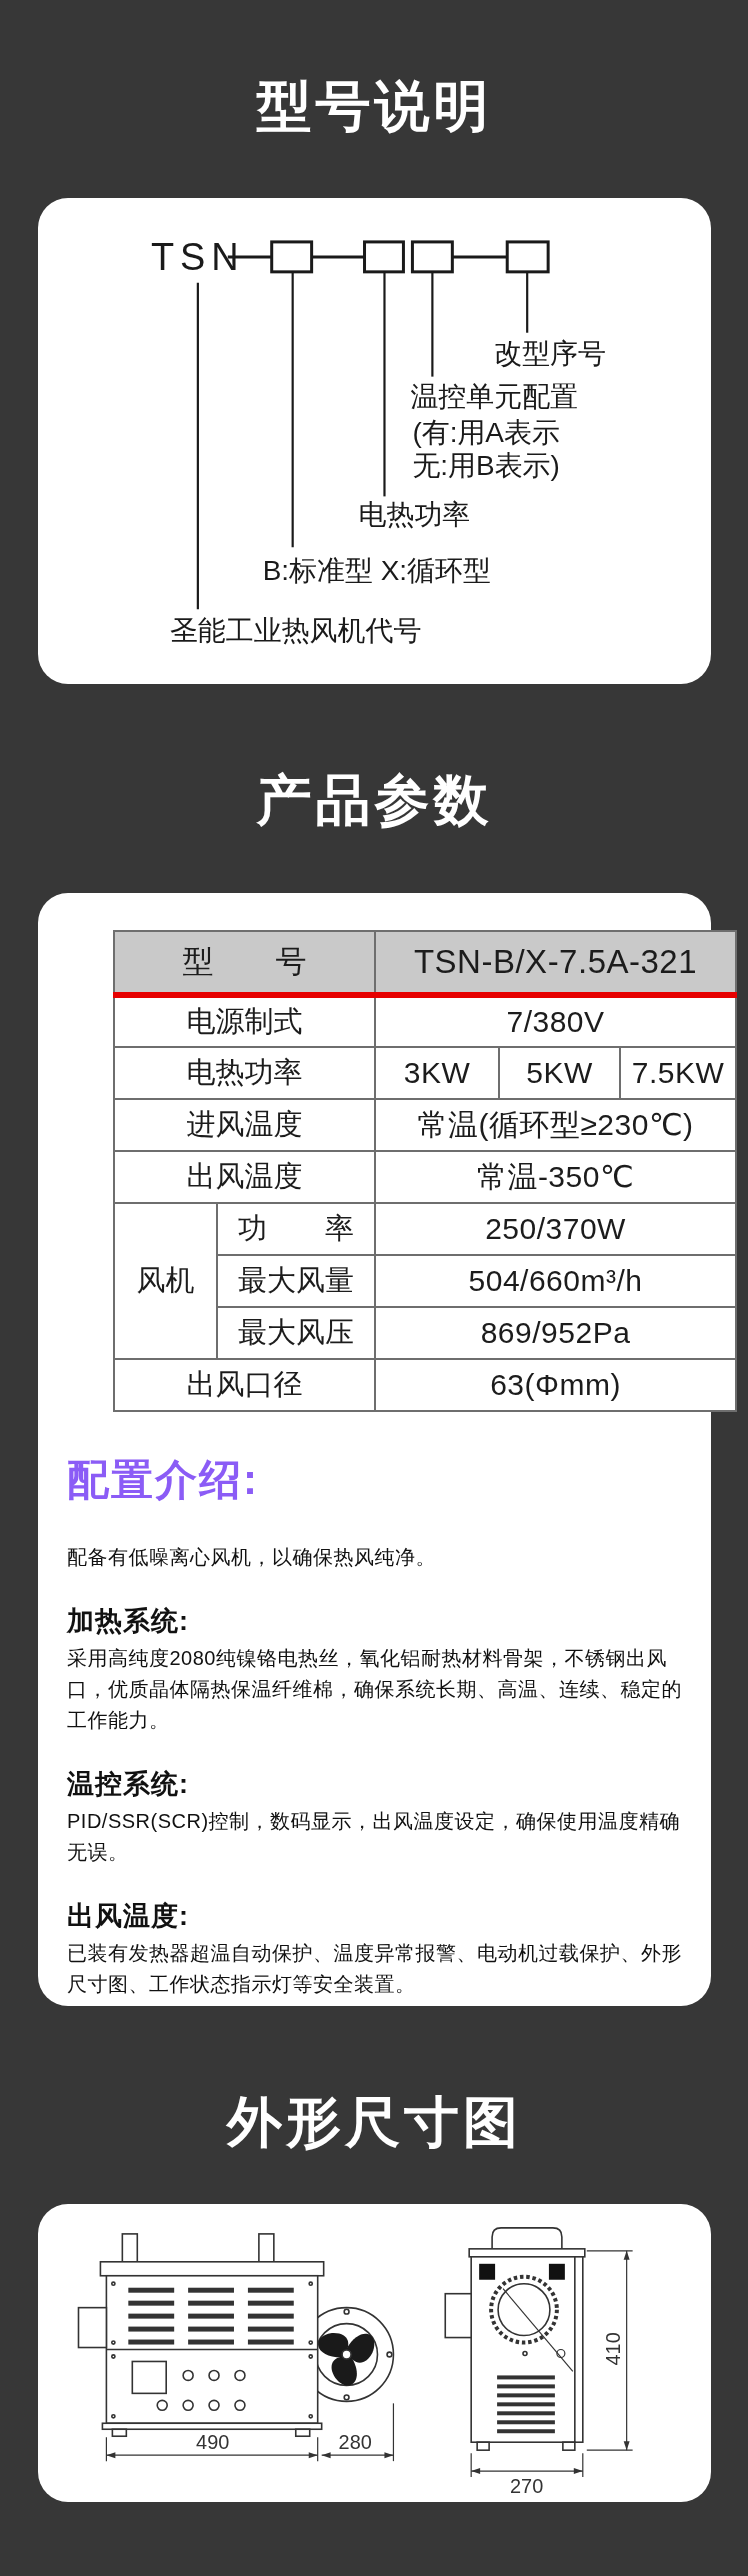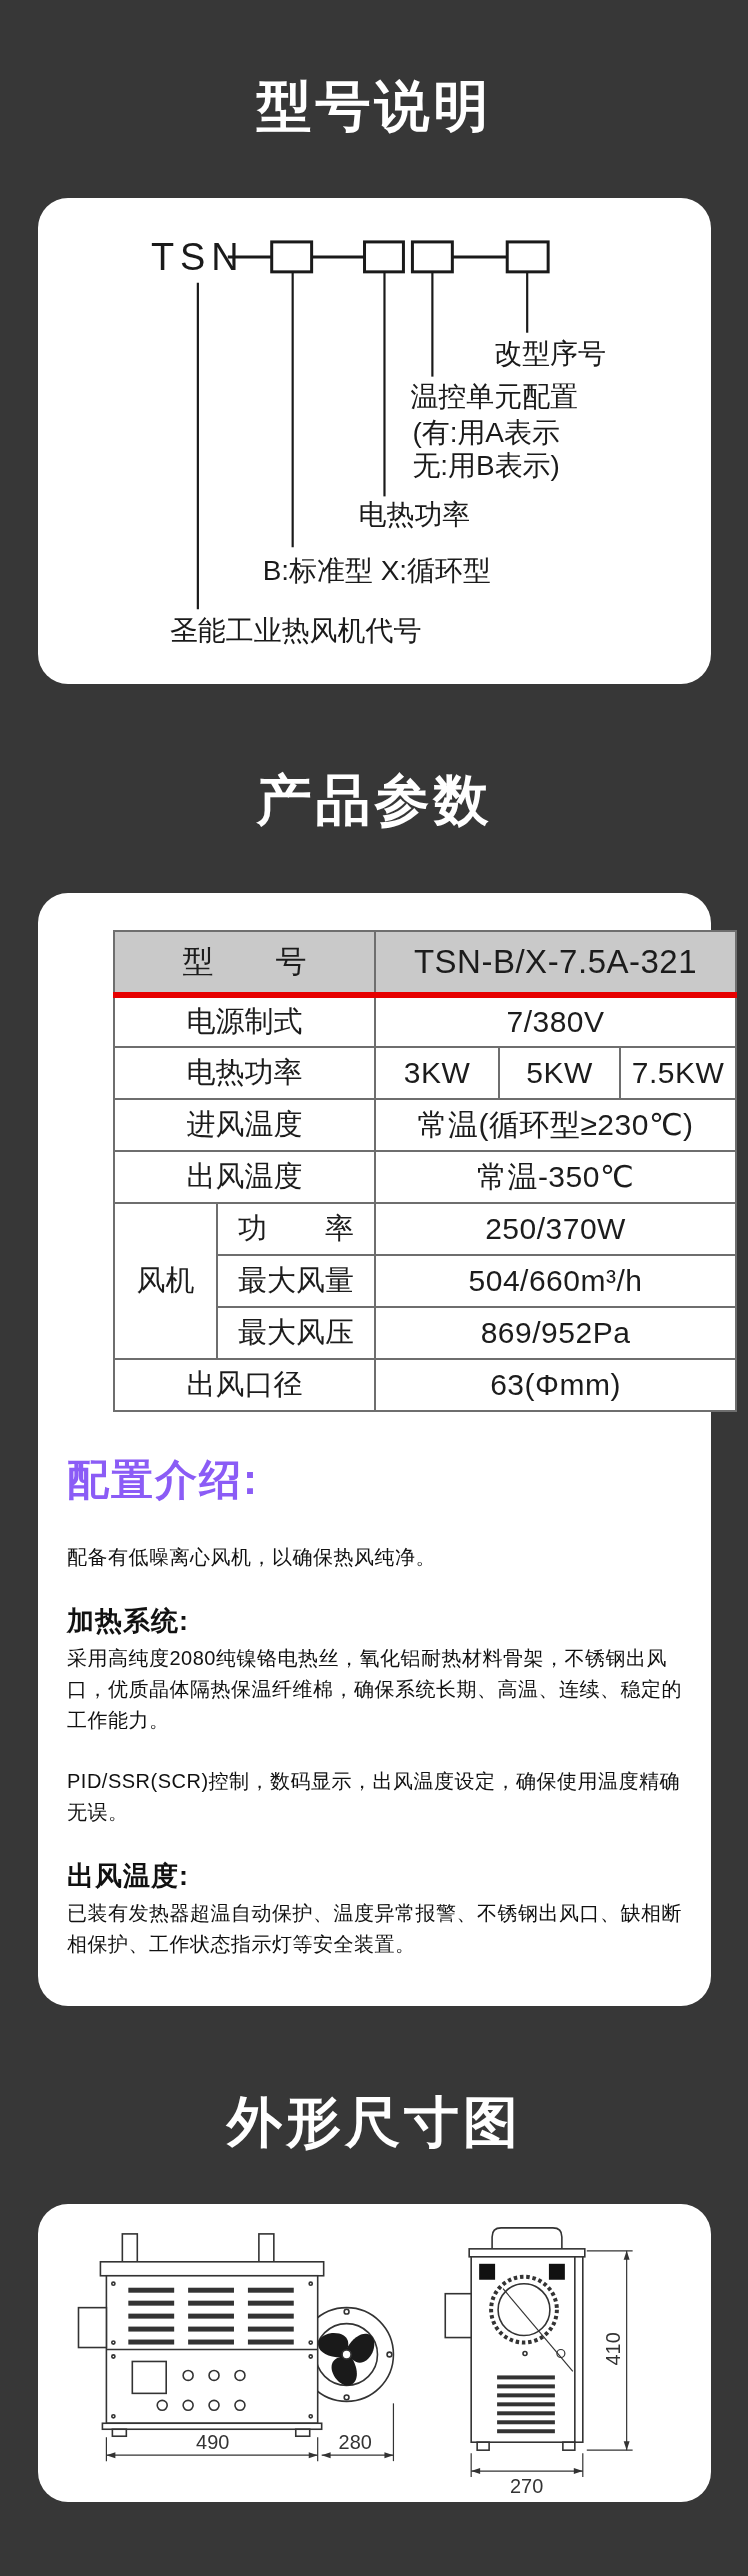--- a/index.html
+++ b/index.html
@@ -157,25 +157,26 @@
       <div id="config-heading">配置介绍:</div>
 
       <div class="config-block">
         <p>配备有低噪离心风机，以确保热风纯净。</p>
       </div>
       <div class="config-block">
         <h3>加热系统:</h3>
         <p>采用高纯度2080纯镍铬电热丝，氧化铝耐热材料骨架，不锈钢出风口，优质晶体隔热保温纤维棉，确保系统长期、高温、连续、稳定的工作能力。</p>
       </div>
       <div class="config-block">
+        <h3>温控系统:</h3>
         <p>PID/SSR(SCR)控制，数码显示，出风温度设定，确保使用温度精确无误。</p>
       </div>
       <div class="config-block">
         <h3>出风温度:</h3>
-        <p>已装有发热器超温自动保护、温度异常报警、不锈钢出风口、缺相断相保护、工作状态指示灯等安全装置。</p>
+        <p>已装有发热器超温自动保护、温度异常报警、电动机过载保护、外形尺寸图、工作状态指示灯等安全装置。</p>
       </div>
     </div>
   </div>
 
   <div class="section-title" style="top:2086px;">外形尺寸图</div>
 
   <div class="card" id="card-dims">
     <svg width="673" height="298" viewBox="0 0 674 299">
 
       <g stroke="#333" stroke-width="1.6" fill="none">

